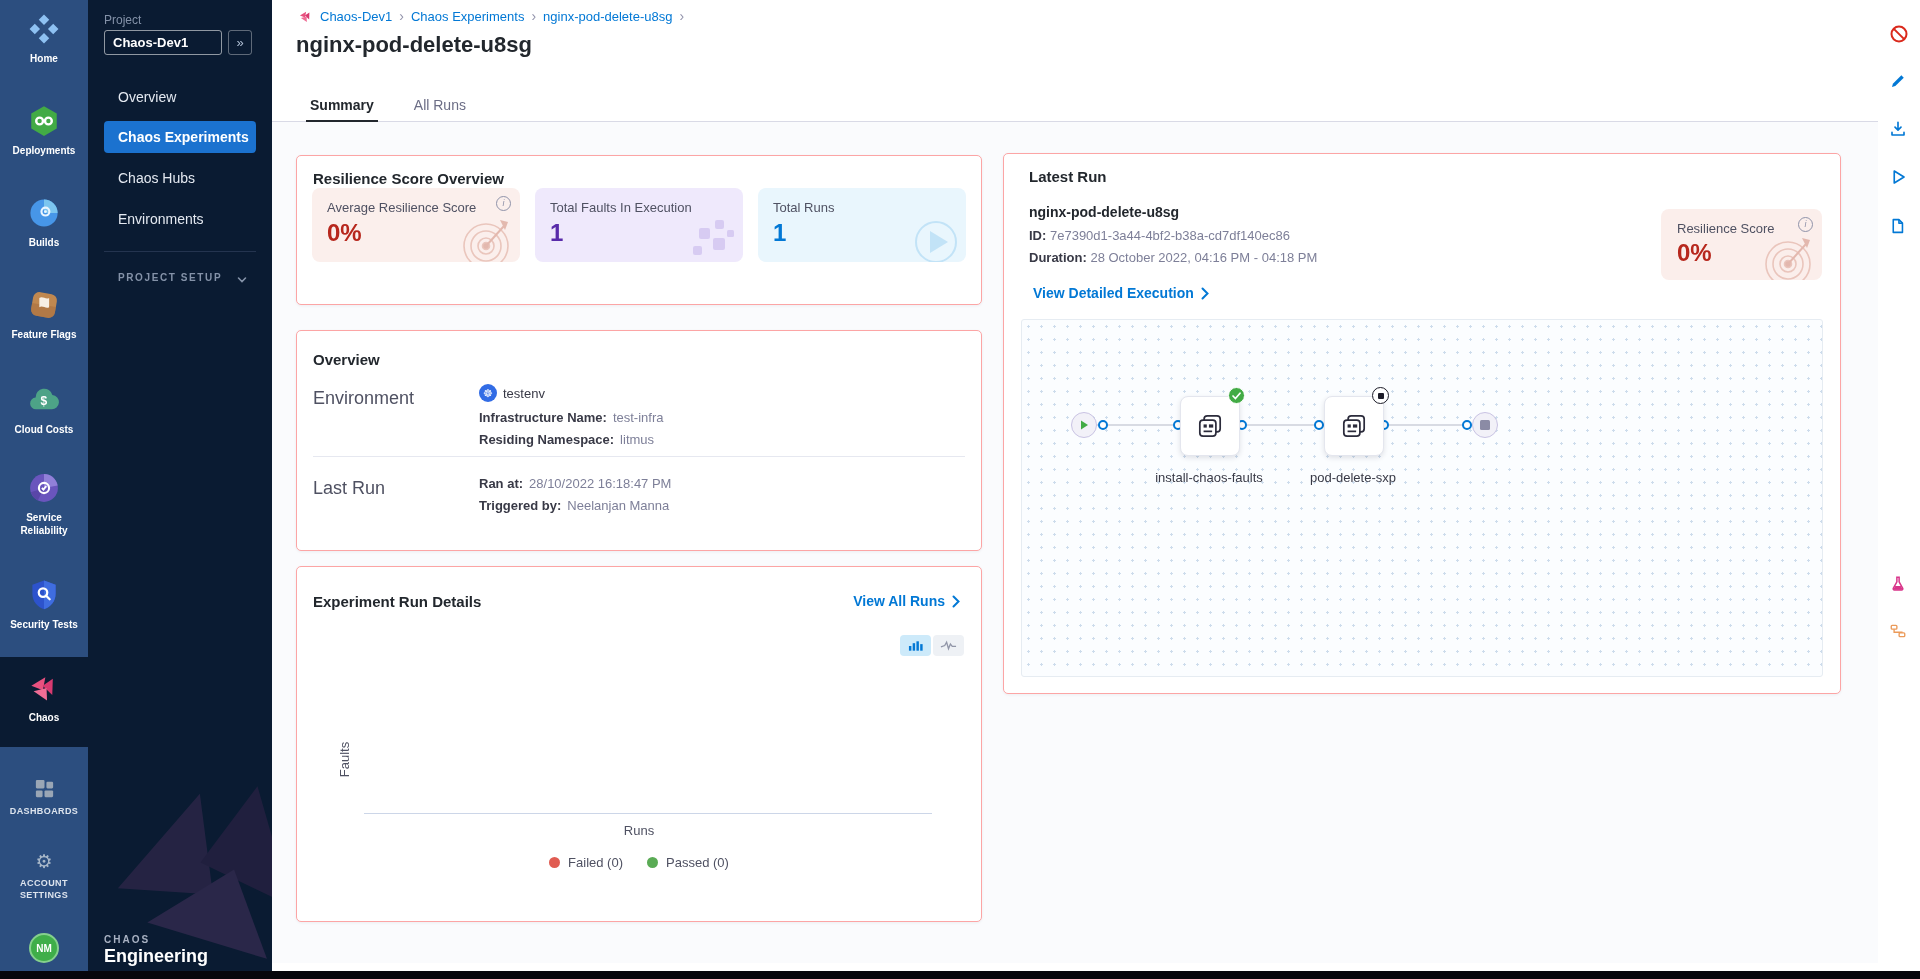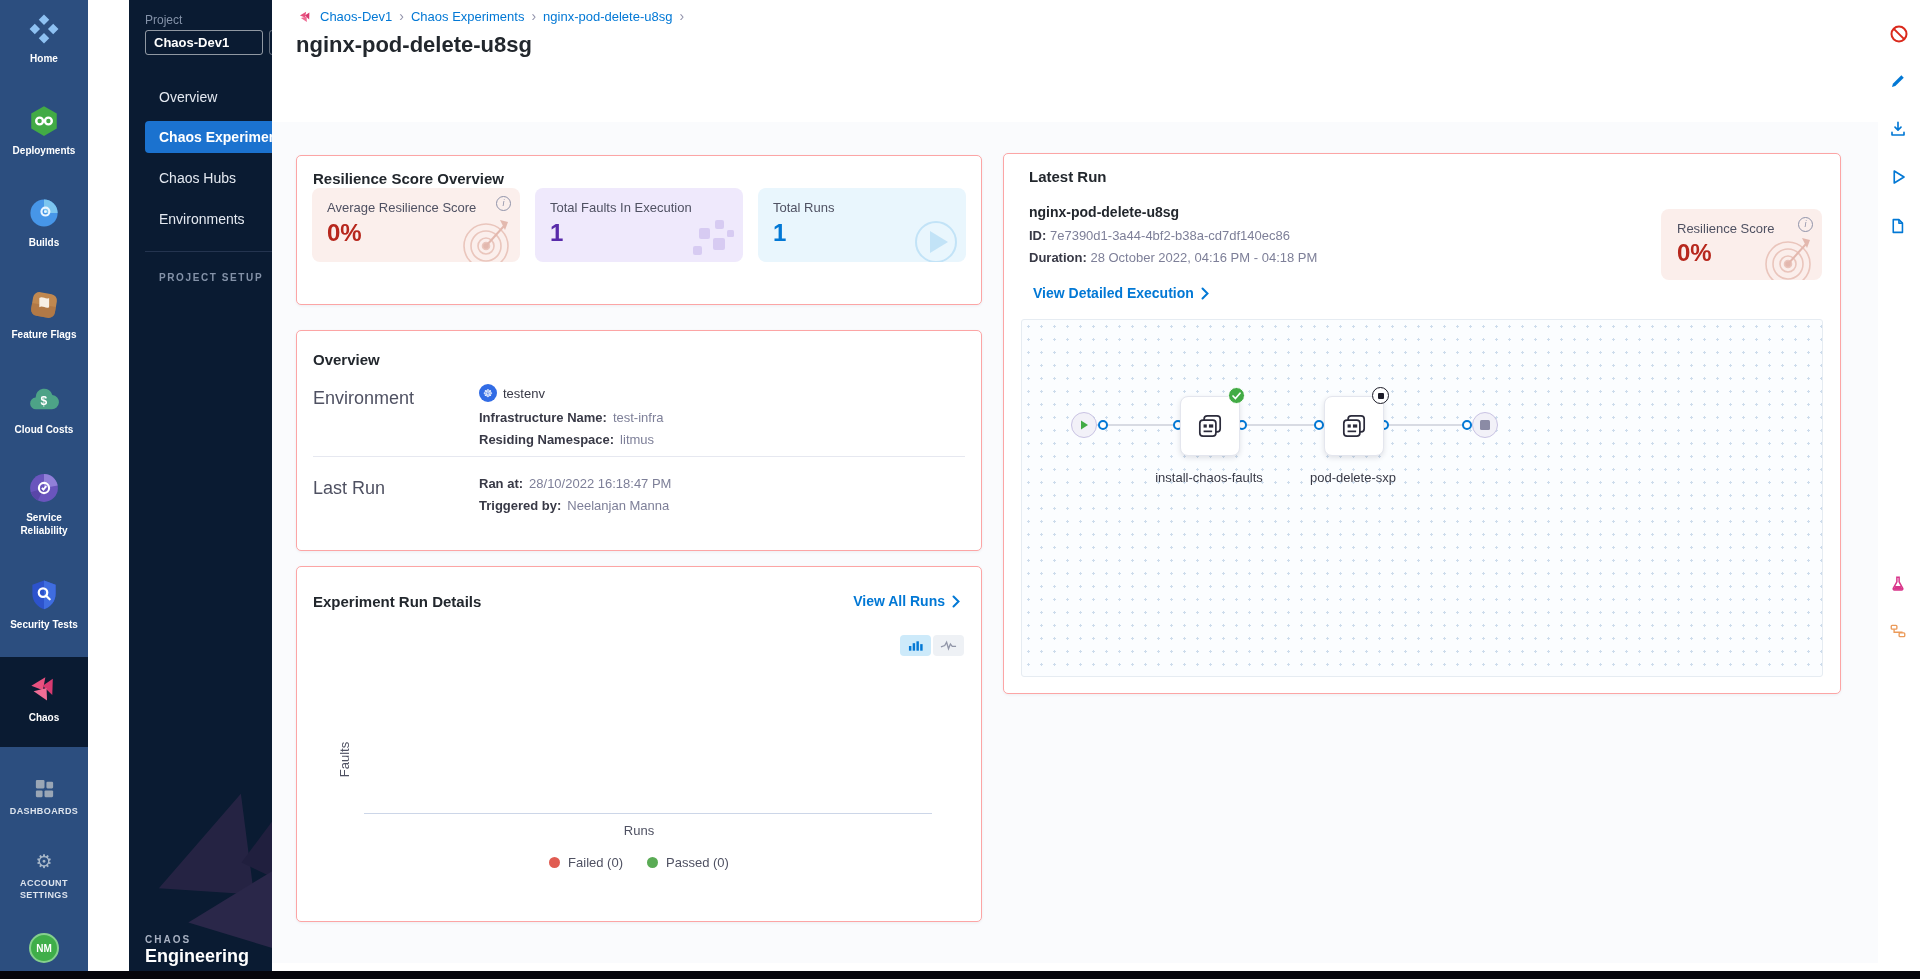--- a/index.html
+++ b/index.html
@@ -10,21 +10,21 @@
   .rail-item{position:absolute;left:0;width:88px;display:flex;flex-direction:column;align-items:center;gap:6px;cursor:pointer;}
   .rail-item svg{display:block;}
   .rail-label{font-size:10px;font-weight:700;color:#fff;text-align:center;line-height:1.3;padding:0 4px;}
   .rail-label.small{font-size:9px;font-weight:600;color:#dde4ee;letter-spacing:.4px;}
   .rail-sel{position:absolute;left:0;top:657px;width:88px;height:90px;background:#0a1b32;}
   .gear-glyph{font-size:19px;color:#a9b8c9;line-height:20px;}
   .avatar{width:26px;height:26px;border-radius:50%;background:#3fae49;border:2px solid #85d08d;color:#fff;
     font-size:10px;font-weight:700;display:flex;align-items:center;justify-content:center;}
 
   
-  .proj{position:absolute;left:88px;top:0;width:216px;height:971px;background:#0a1b32;overflow:hidden;margin-left:41px;}
+  .proj{position:absolute;left:88px;top:0;width:216px;height:971px;background:#0a1b32;overflow:hidden;}
   .proj-label{position:absolute;left:16px;top:13px;font-size:12px;color:#8492a8;}
   .proj-box{position:absolute;left:16px;top:30px;width:118px;height:25px;border:1px solid rgba(255,255,255,.55);
     border-radius:3px;display:flex;align-items:center;padding-left:8px;box-sizing:border-box;cursor:pointer;}
   .proj-name{font-size:13px;font-weight:700;color:#fff;}
   .proj-expand{position:absolute;left:140px;top:30px;width:24px;height:25px;border:1px solid rgba(255,255,255,.35);
     border-radius:3px;color:#aebdd2;font-size:13px;display:flex;align-items:center;justify-content:center;cursor:pointer;box-sizing:border-box;}
   .pmenu-item{position:absolute;left:0;width:184px;height:32px;display:flex;align-items:center;padding-left:30px;
     box-sizing:border-box;font-size:14px;color:#e4e9f1;cursor:pointer;}
   .pmenu-item.active{left:16px;width:152px;background:#1b72cf;border-radius:4px;font-weight:700;color:#fff;padding-left:14px;}
   .pdivider{position:absolute;left:16px;width:152px;height:1px;background:#24344f;}
@@ -295,20 +295,28 @@
       <span class="crumb">Chaos-Dev1</span>
       <span class="crumb-sep"></span>
       <span class="crumb">Chaos Experiments</span>
       <span class="crumb-sep"></span>
       <span class="crumb">nginx-pod-delete-u8sg</span>
       <span class="crumb-sep"></span>
     </div>
 
     <div class="page-title">nginx-pod-delete-u8sg</div>
 
+    <div class="tabs">
+      <div class="tab active">
+          <span>Summary</span>
+        </div>
+      <div class="tab">
+          <span>All Runs</span>
+        </div>
+    </div>
 
     <div class="content">
 
       <div class="card" id="card-resilience">
         <div class="card-h" style="left:16px;top:14px">Resilience Score Overview</div>
 
         <div class="tile" id="tile-avg">
           <span class="info"></span>
           <span class="t-art"><svg width="74" height="66" viewBox="0 0 74 66" fill="none" stroke="#dca496" stroke-width="1.6">
                 <circle cx="44" cy="46" r="8"></circle>

